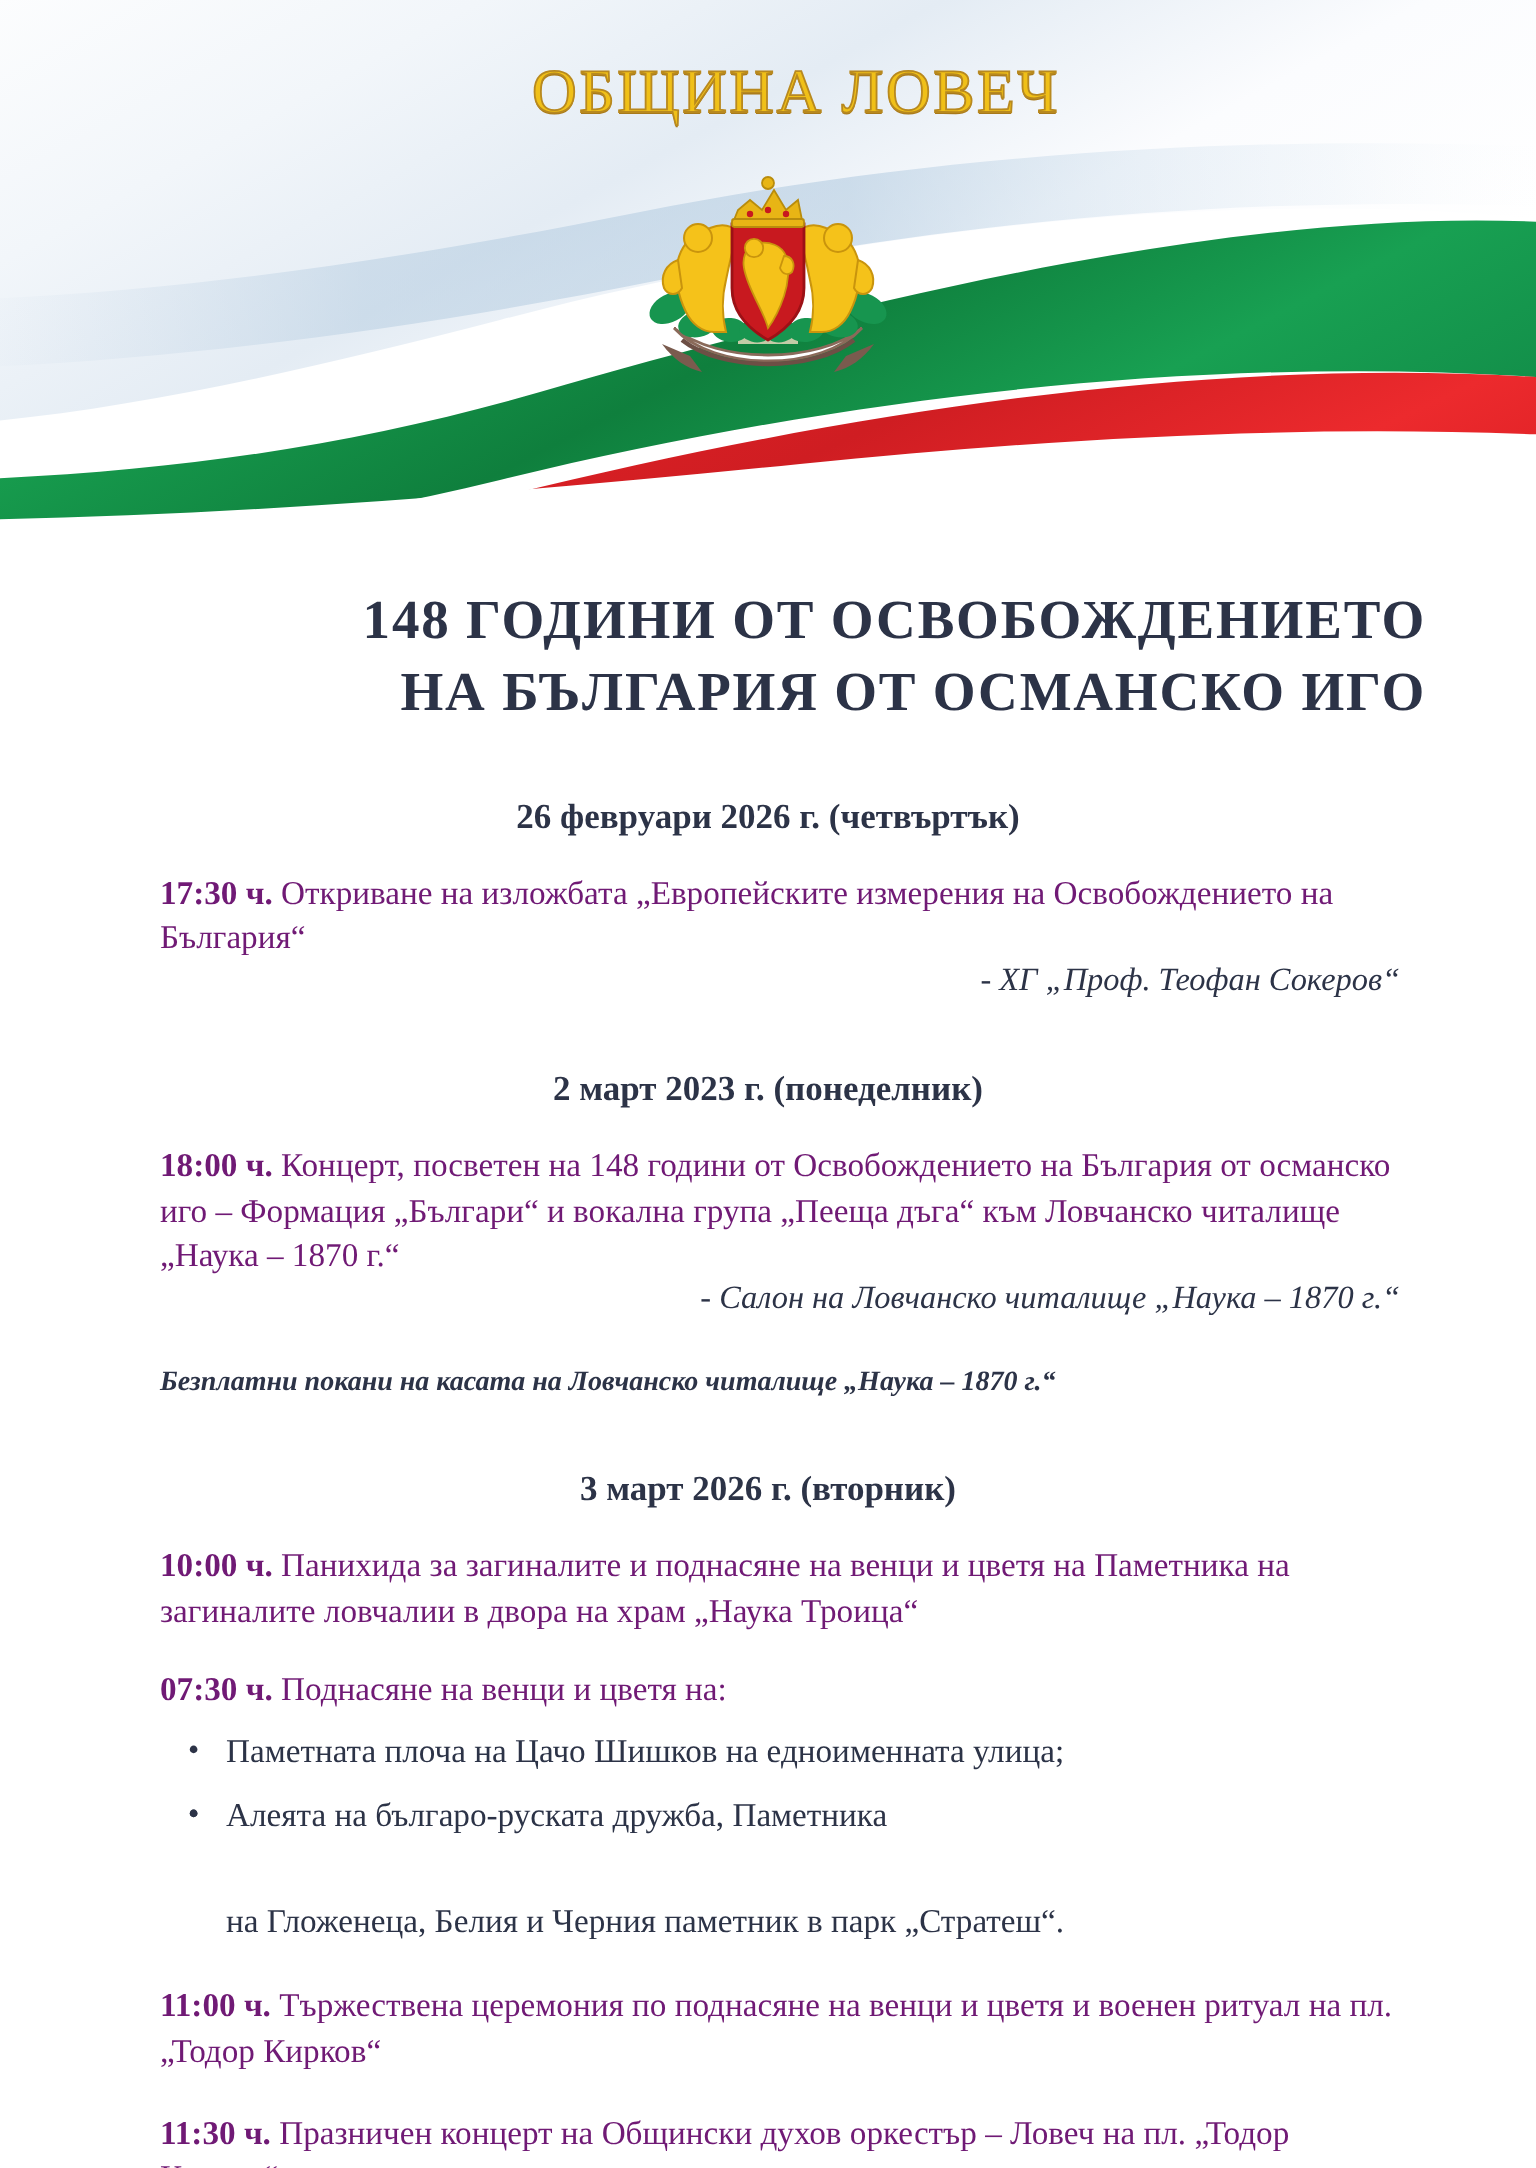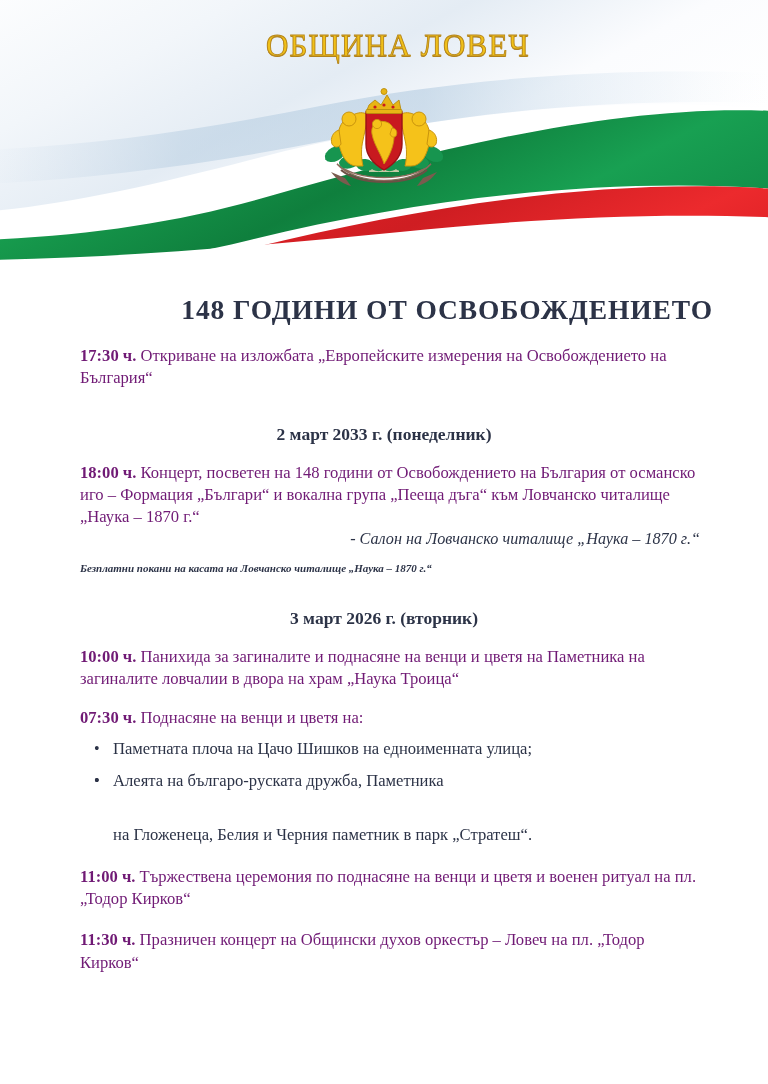--- a/index.html
+++ b/index.html
@@ -89,24 +89,24 @@
 
   .venue {
     margin: 1px 68px 0 80px;
     text-align: right;
     font-style: italic;
     font-size: 16.2px;
     color: #2c3347;
   }
 
   .note {
-    margin: 13px 62px 0 80px;
+    margin: 25px 62px 0 80px;
     font-style: italic;
     font-weight: bold;
-    font-size: 11px;
+    font-size: 14px;
     color: #2c3347;
     text-align: left;
   }
 
   ul.place-list {
     margin: 8px 62px 0 92px;
     padding: 0;
     list-style: none;
   }
   ul.place-list li {
@@ -234,27 +234,30 @@
         <circle cx="82" cy="21" r="1.6"></circle>
       </g>
     </svg>
   </div>
 </div>
 
 <div class="content">
 
   <div class="main-title">
     <span class="line">148 ГОДИНИ ОТ ОСВОБОЖДЕНИЕТО</span>
-  </div>
-
+    <span class="line">НА БЪЛГАРИЯ ОТ ОСМАНСКО ИГО</span>
+  </div>
+
+  <div class="day-heading">26 февруари 2026 г. (четвъртък)</div>
   <div class="event">
     <span class="time">17:30 ч.</span><span> Откриване на изложбата „Европейските измерения на Освобождението на България“</span>
   </div>
-
-  <div class="day-heading">2 март 2033 г. (понеделник)</div>
+  <div class="venue">- ХГ „Проф. Теофан Сокеров“</div>
+
+  <div class="day-heading">2 март 2023 г. (понеделник)</div>
   <div class="event">
     <span class="time">18:00 ч.</span><span> Концерт, посветен на 148 години от Освобождението на България от османско иго – Формация „Българи“ и вокална група „Пееща дъга“ към Ловчанско читалище „Наука – 1870 г.“</span>
   </div>
   <div class="venue">- Салон на Ловчанско читалище „Наука – 1870 г.“</div>
   <div class="note">Безплатни покани на касата на Ловчанско читалище „Наука – 1870 г.“</div>
 
   <div class="day-heading">3 март 2026 г. (вторник)</div>
 
   <div class="event">
     <span class="time">10:00 ч.</span><span> Панихида за загиналите и поднасяне на венци и цветя на Паметника на загиналите ловчалии в двора на храм „Наука Троица“</span>

